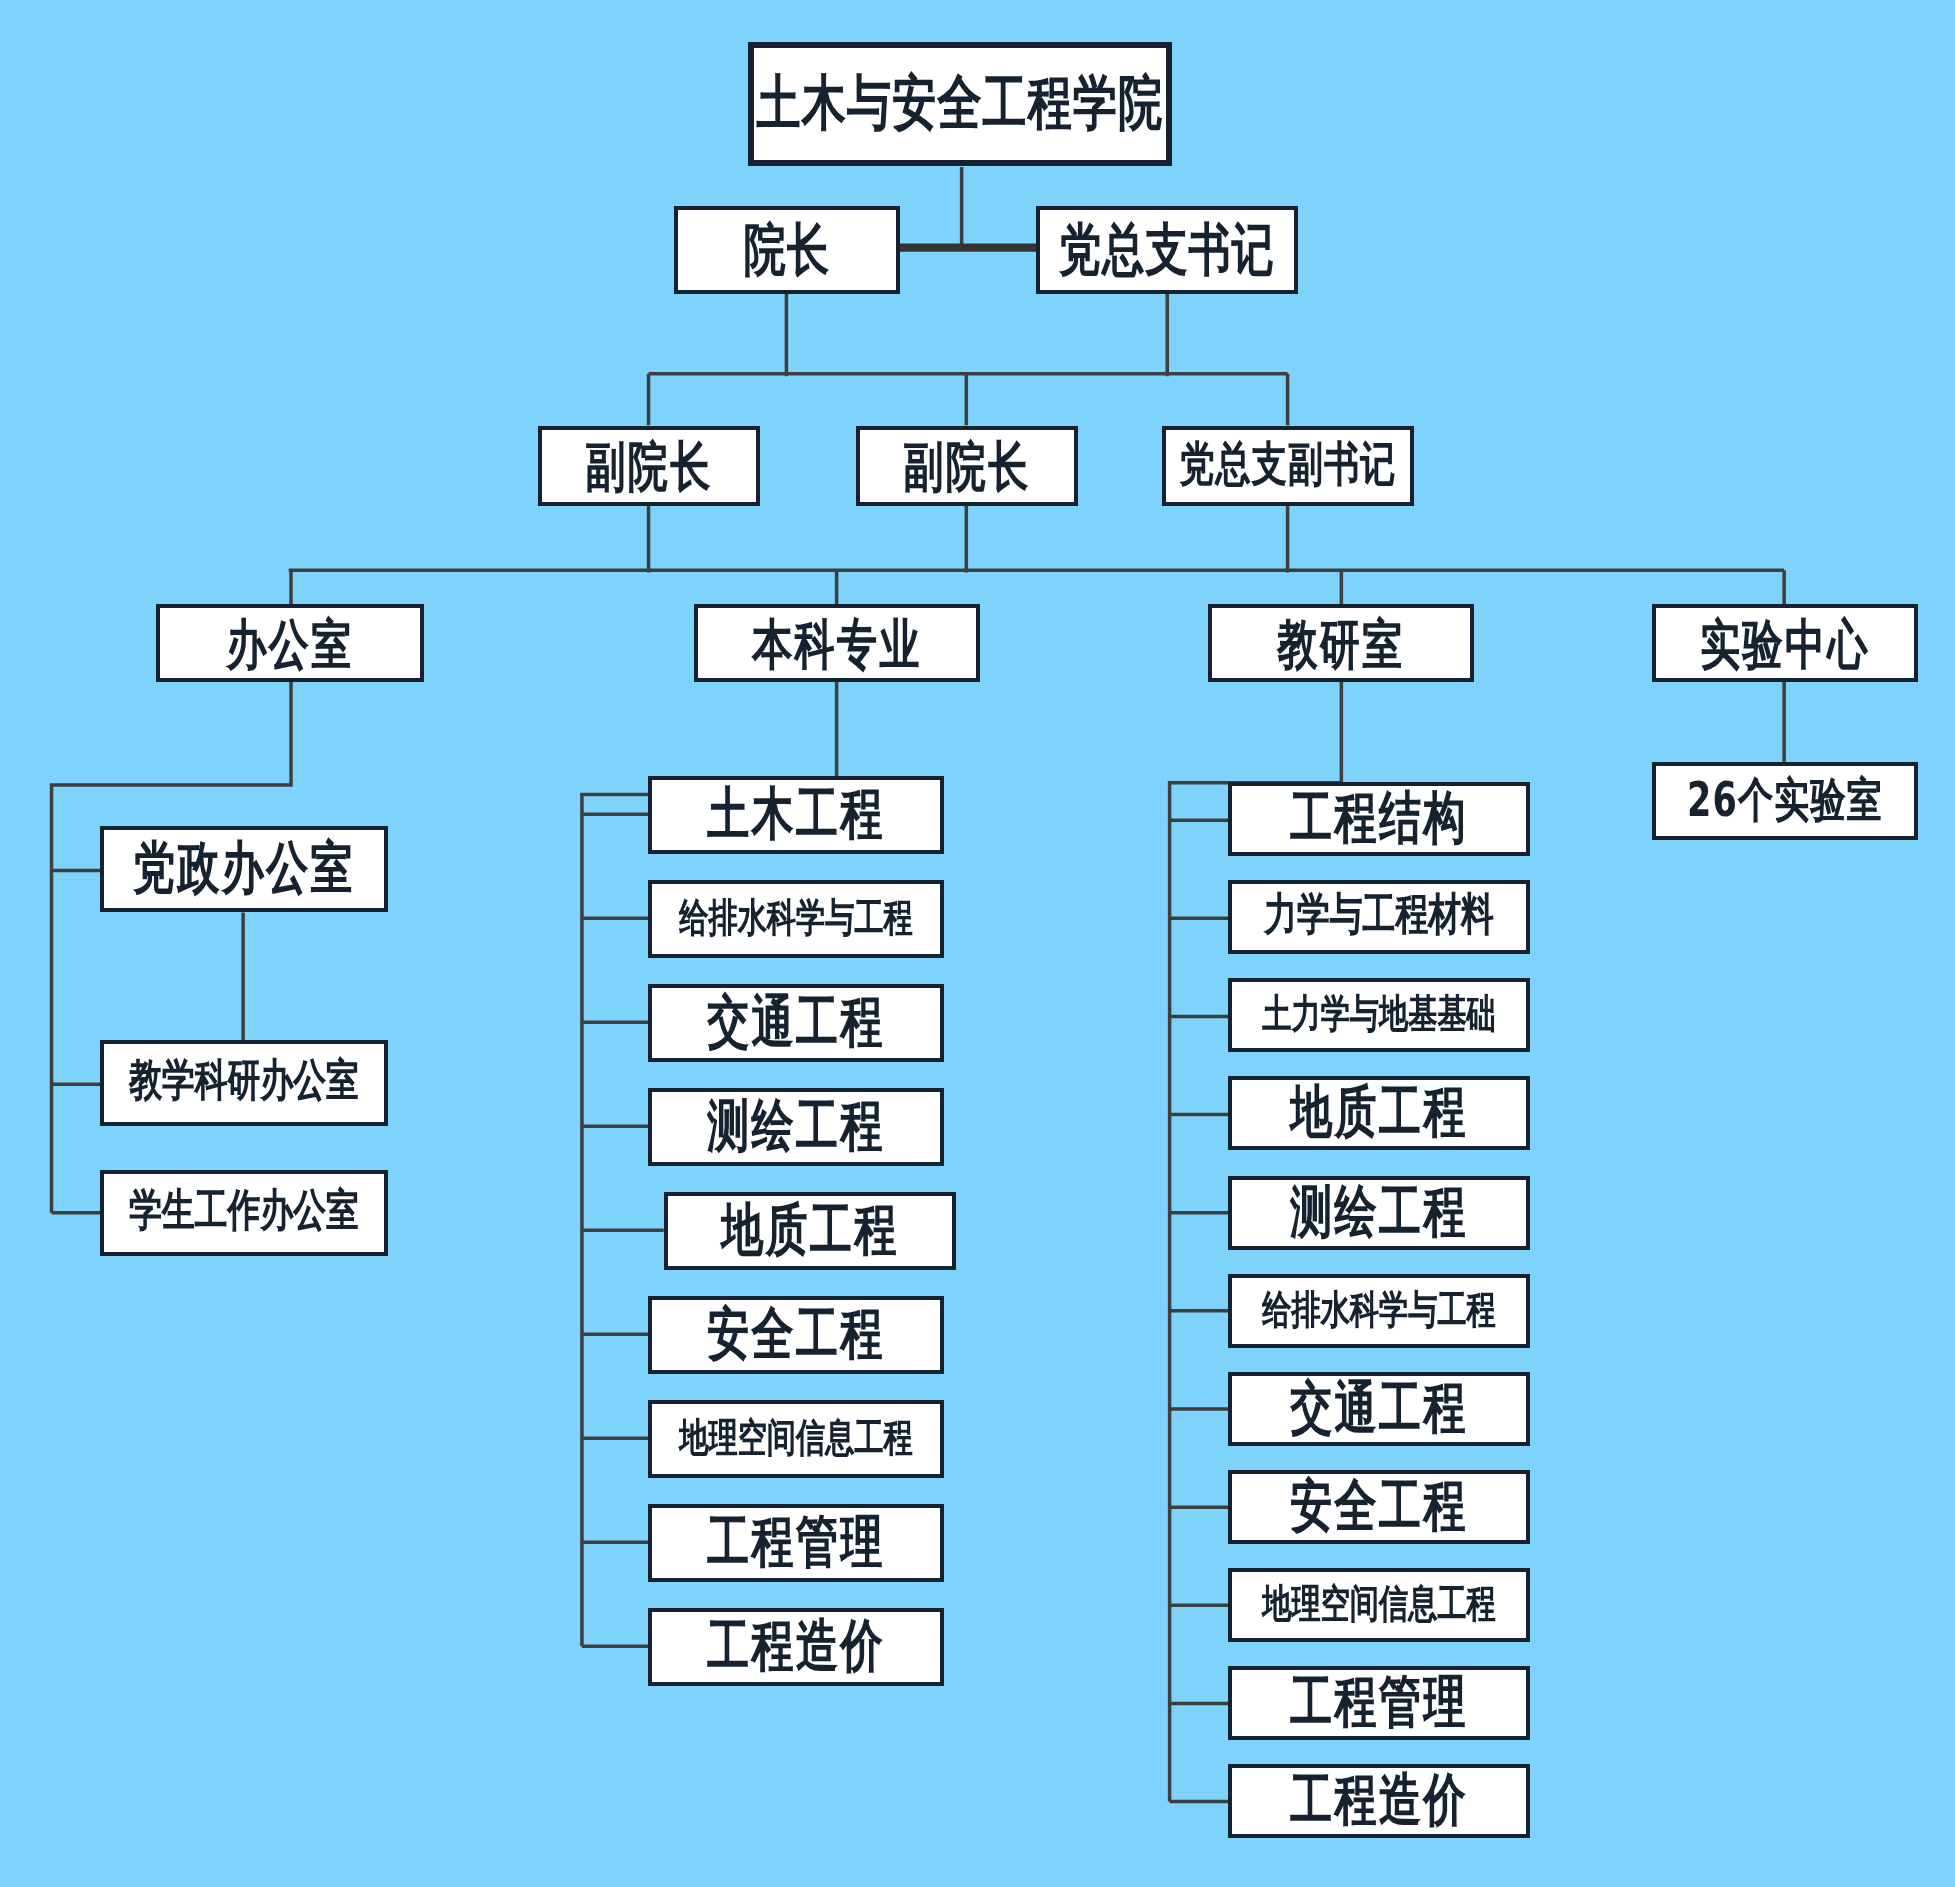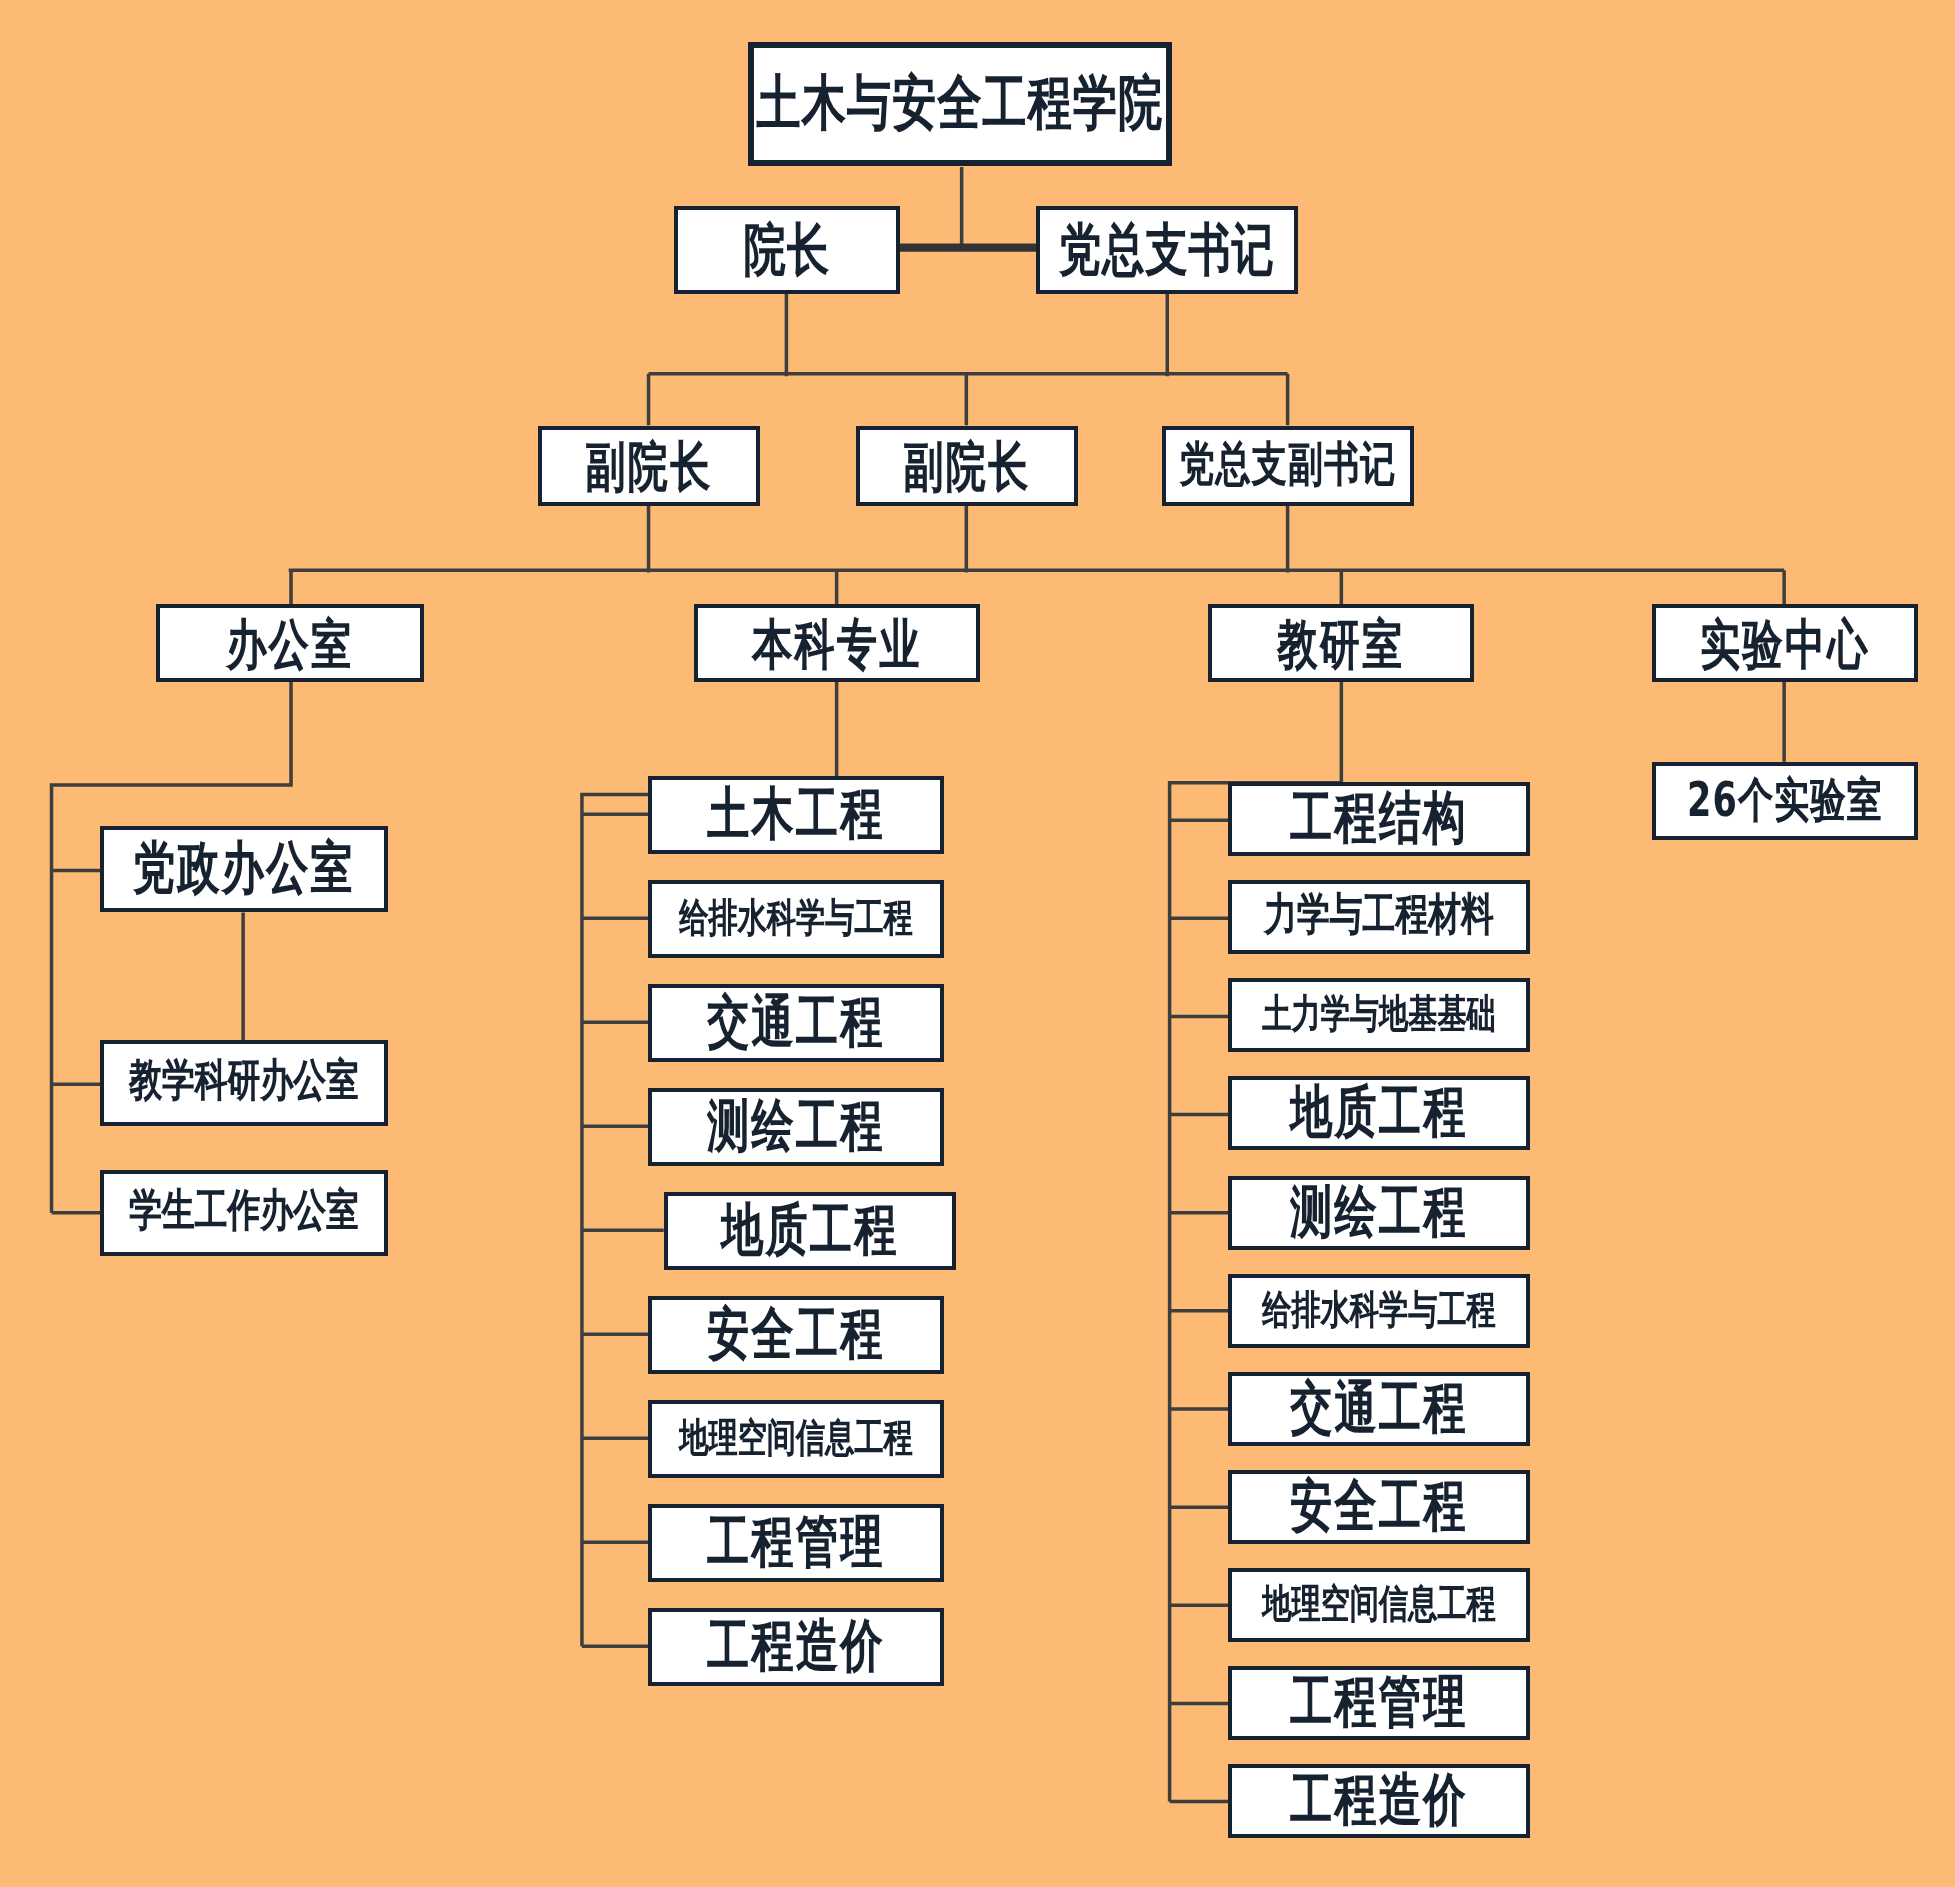--- a/index.html
+++ b/index.html
@@ -1,17 +1,17 @@
 <!DOCTYPE html>
 <html style="font-size:9.3px"><head>
 <meta charset="utf-8">
 <style>
   html,body{margin:0;padding:0;background:#ffffff;}
   body{font-family:"DejaVu Sans","Liberation Sans",sans-serif;}
-  .stage{width:1955px;height:1888px;background:#fdba74;overflow:hidden;position:relative;}
+  .stage{width:1955px;height:1888px;background:#7dd3fc;overflow:hidden;position:relative;}
   .canvas{position:absolute;left:0;top:0;width:978px;height:944px;transform:scale(2);transform-origin:0 0;}
   svg.wires{position:absolute;left:0;top:0;width:978px;height:944px;}
   .node{
     position:absolute;box-sizing:border-box;
     border:2.9px solid #16222f;background:#ffffff;color:#16222f;
     display:flex;align-items:center;justify-content:center;
     font-weight:bold;text-align:center;white-space:nowrap;line-height:1;
   }
   .node>span{display:inline-block;transform:scaleY(1.35);}
   .root{border-width:3.5px;font-size:22px;letter-spacing:0.6px;}

